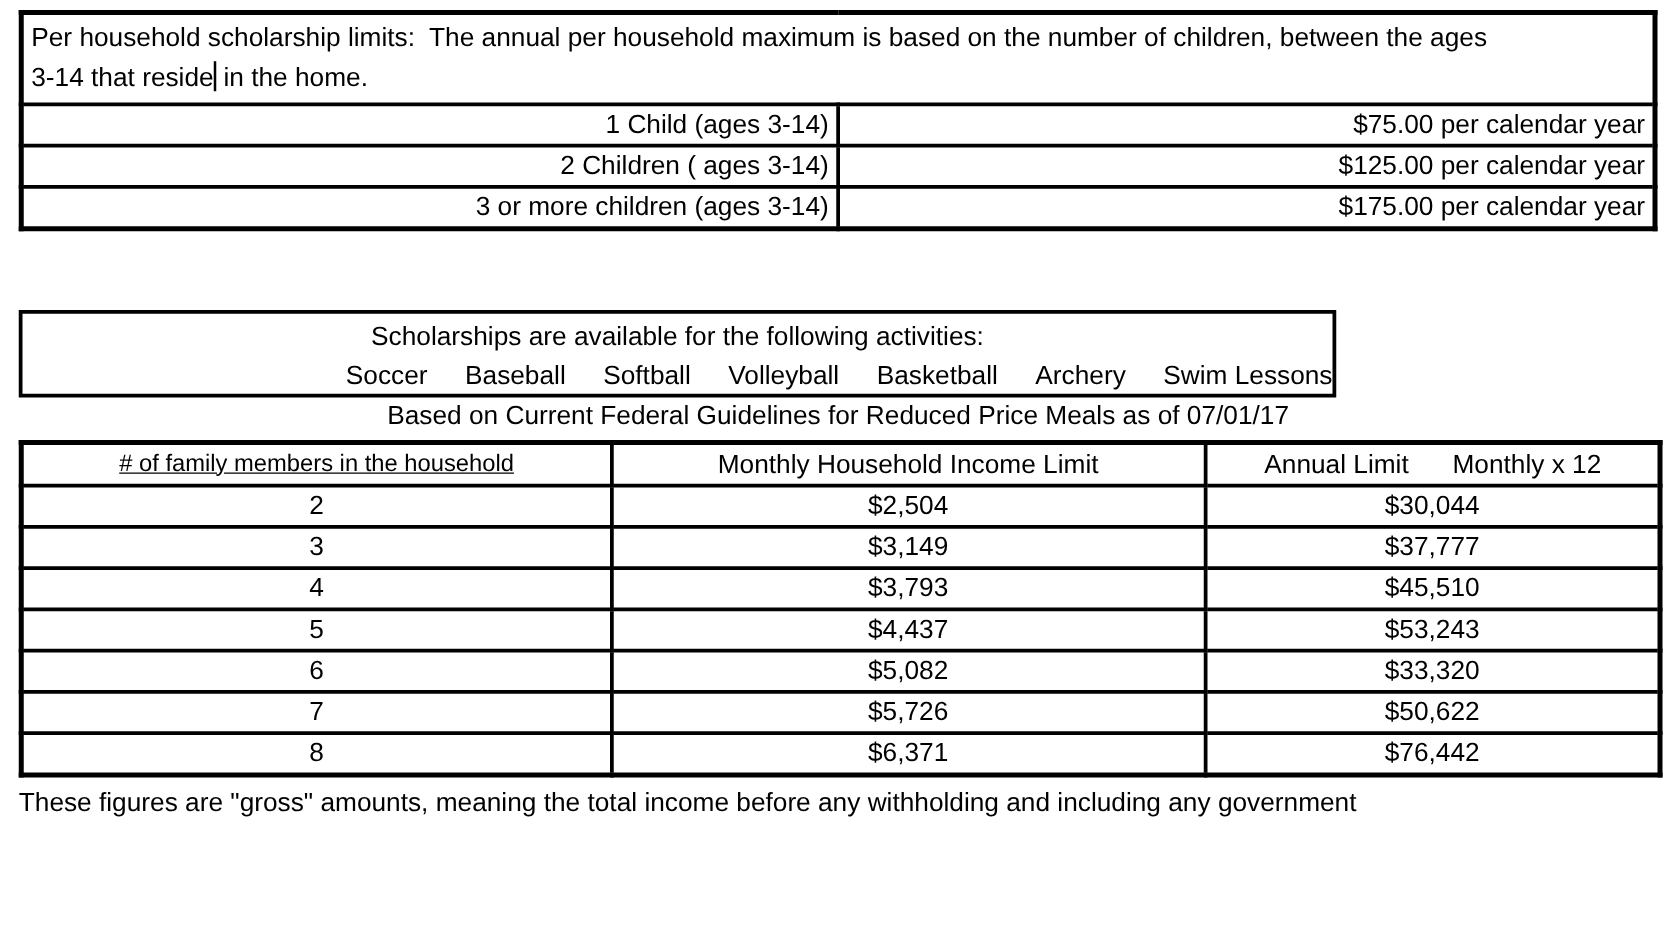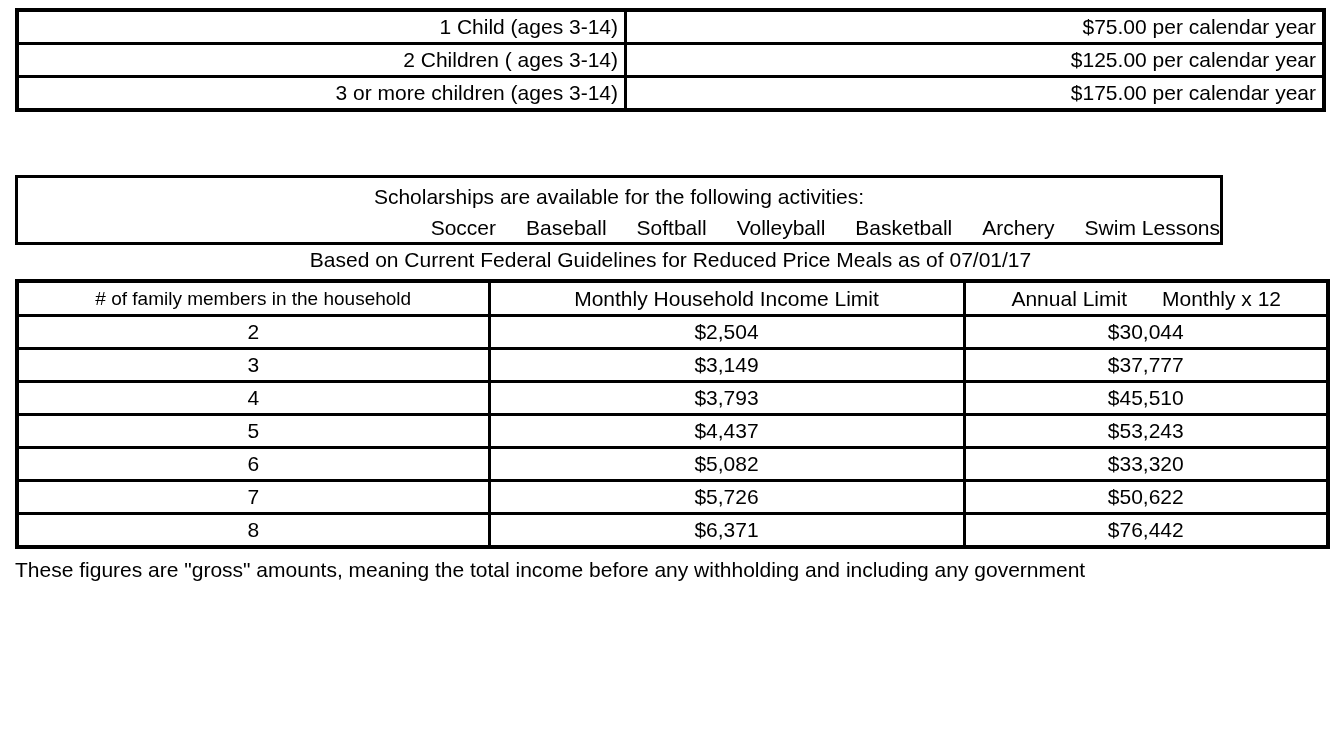--- a/index.html
+++ b/index.html
@@ -46,21 +46,21 @@
     display: inline-block;
     width: 2px;
     height: 24px;
     background: #000;
     vertical-align: -4px;
   }
 
   
   .activities-box {
     box-sizing: border-box;
-    width: 1208px;
+    width: 1054px;
     height: 70px;
     margin-top: 63px;
     border: 3px solid #000;
     text-align: center;
     padding-top: 3px;
   }
   .activities-heading { line-height: 31px; }
   .activities-row {
     display: flex;
     justify-content: flex-end;
@@ -74,21 +74,21 @@
     line-height: 30px;
   }
   .tbl-income { margin-top: 4px; }
   .tbl-income td {
     text-align: center;
     vertical-align: middle;
     padding: 0 6px;
   }
   .tbl-income td.hdr { height: 31px; }
   .tbl-income td.val { height: 30px; }
-  .hdr-members { font-size: 19px; }
+  .hdr-members { font-size: 19px; text-decoration: underline; }
   .hdr-annual {
     text-align: left;
     white-space: pre;
     padding-left: 7px !important;
     margin-left: 20px;
   }
   .col-members { width: 472px; }
   .col-monthly { width: 475px; }
   .col-annual  { width: 364px; }
 
@@ -99,20 +99,23 @@
     white-space: pre-wrap;
   }
 </style>
 </head>
 <body>
 
 <div class="page">
 
   <table class="doc-table tbl-scholarship">
     <tbody>
+        <tr>
+      <td colspan="2" class="intro-cell"><span>Per household scholarship limits:  The annual per household maximum is based on the number of children, between the ages</span><br><span>3-14 that reside</span><span class="caret"></span><span> in the home.</span></td>
+    </tr>
     <tr>
       <td class="centered col-child">1 Child (ages 3-14)</td>
       <td class="centered">$75.00 per calendar year</td>
     </tr>
     <tr>
       <td class="centered col-child">2 Children ( ages 3-14)</td>
       <td class="centered">$125.00 per calendar year</td>
     </tr>
     <tr>
       <td class="centered col-child">3 or more children (ages 3-14)</td>

